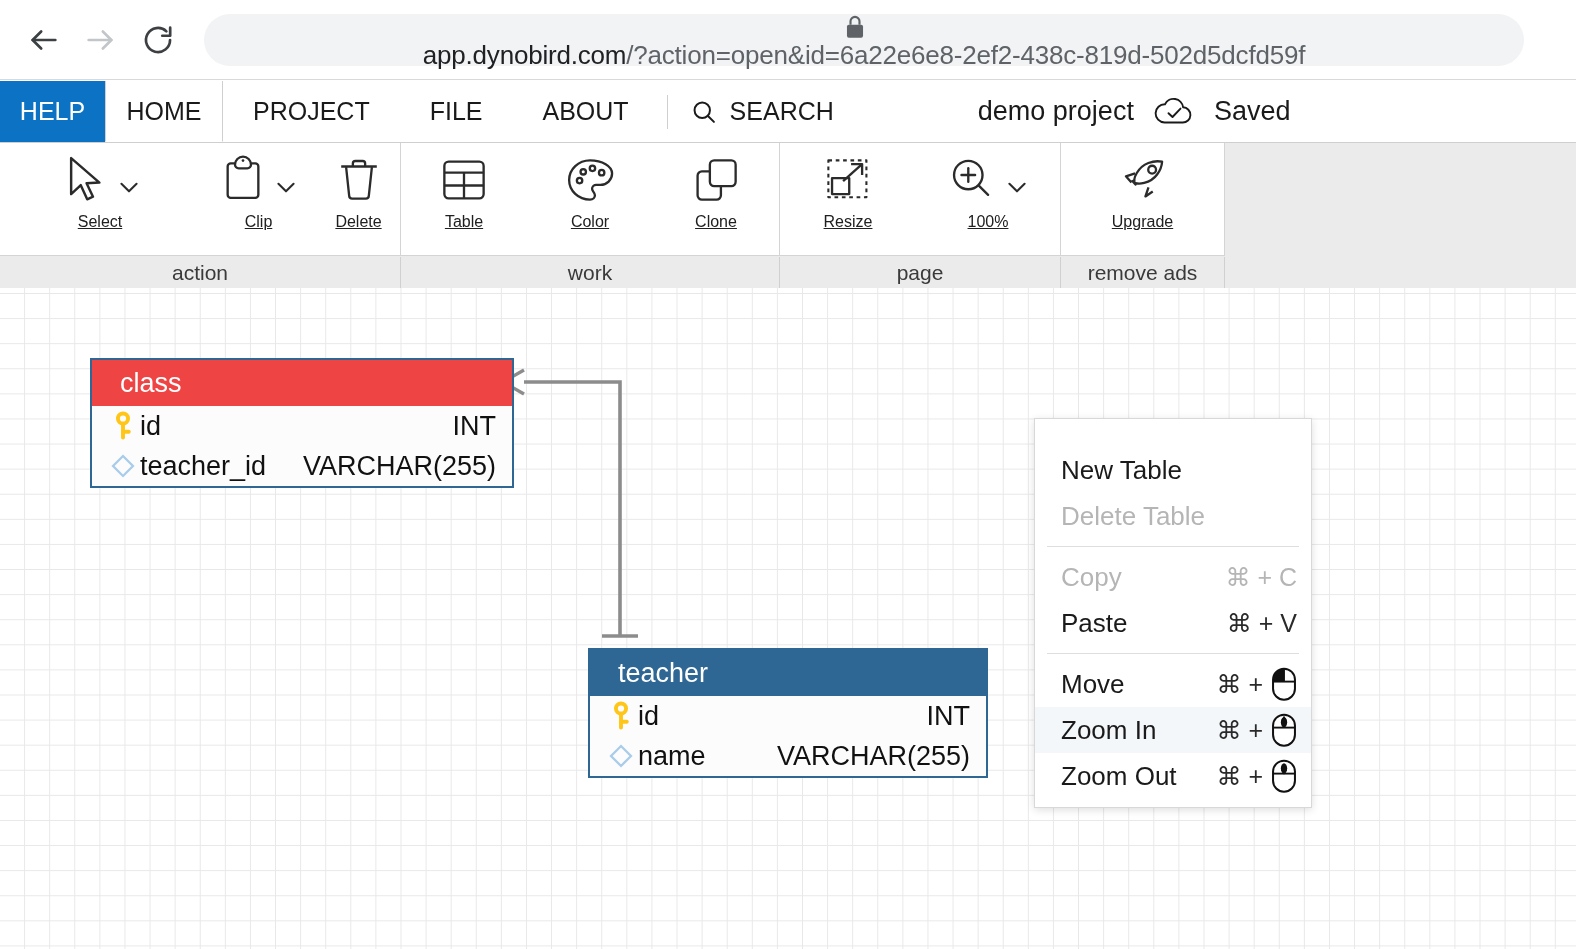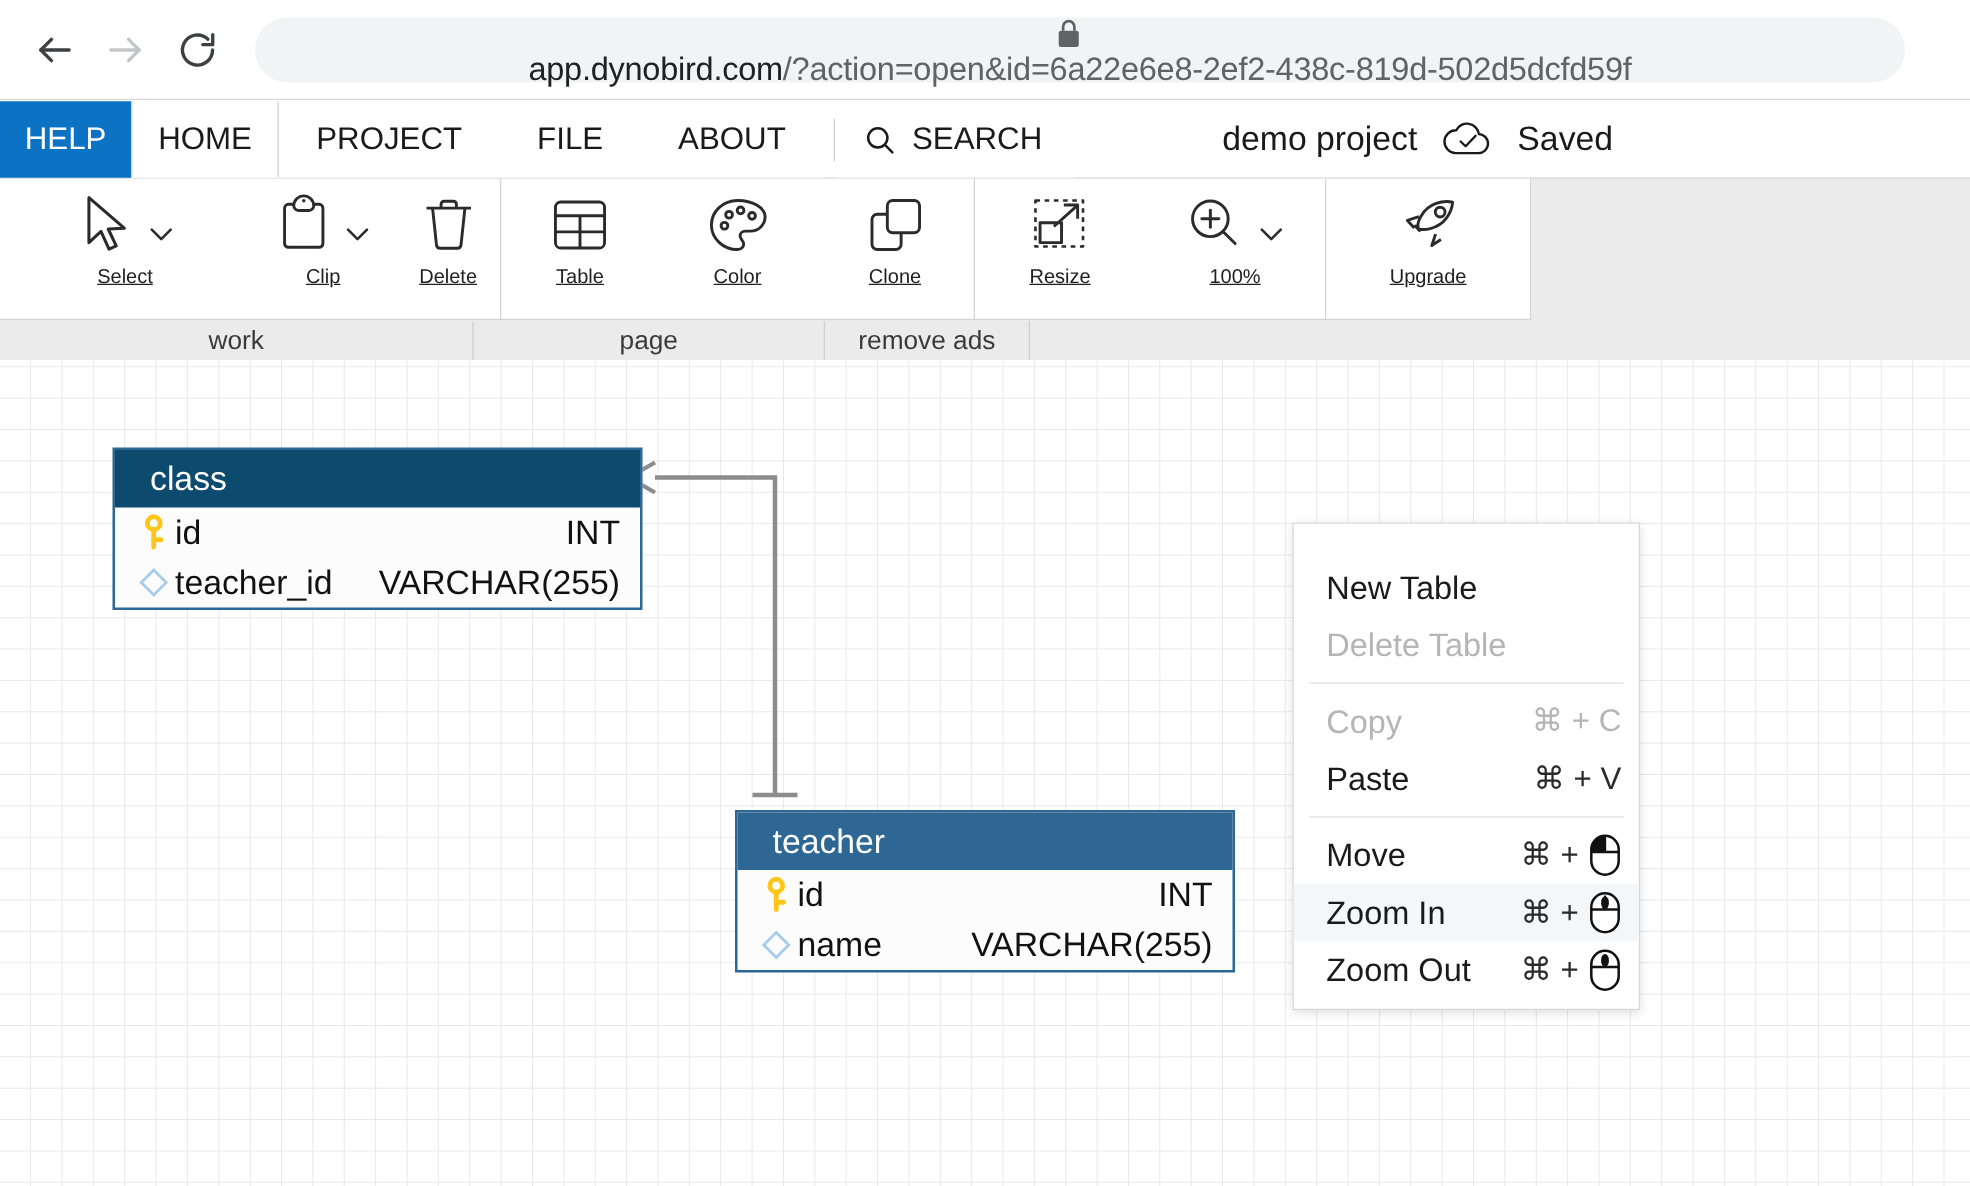--- a/index.html
+++ b/index.html
@@ -376,38 +376,39 @@
             <path d="M16.5 16.5 9 19l4.5 5"></path>
             <path d="M27.5 28 25 35.5l6-4"></path>
           </svg>
         </div>
         <div class="rlabel">Upgrade</div>
       </div>
     </div>
   </div>
 
   <div id="group-labels">
+    <div class="glabel" style="width:401px">action</div>
     <div class="glabel" style="width:379px">work</div>
     <div class="glabel" style="width:281px">page</div>
     <div class="glabel" style="width:164px">remove ads</div>
   </div>
 </div>
 
 <div id="canvas">
 
   <svg width="1576" height="661" style="position:absolute;left:0;top:0;">
     <g stroke="#8c8c8c" stroke-width="3.6" fill="none">
       <polyline points="524,94 620,94 620,348"></polyline>
       <polyline points="524,82 503,94 524,106" stroke-width="3.4"></polyline>
       <line x1="602" y1="348" x2="638" y2="348"></line>
     </g>
   </svg>
 
   <div class="erd-table" style="left:90px; top:70px; width:424px;">
-    <div class="erd-header" style="background:#0c4a6e">class</div>
+    <div class="erd-header" style="background:#ef4444">class</div>
     <div class="erd-row">
       <span class="erd-icon">
         <svg width="22" height="30" viewBox="0 0 18 26" fill="none" stroke="#FFC61A" stroke-width="3.4" stroke-linecap="round">
           <circle cx="9" cy="6.5" r="4.4"></circle>
           <line x1="9" y1="11.5" x2="9" y2="23"></line>
           <line x1="9" y1="18" x2="14" y2="18"></line>
         </svg>
       </span>
       <span class="erd-col">id</span>
       <span class="erd-type">INT</span>

